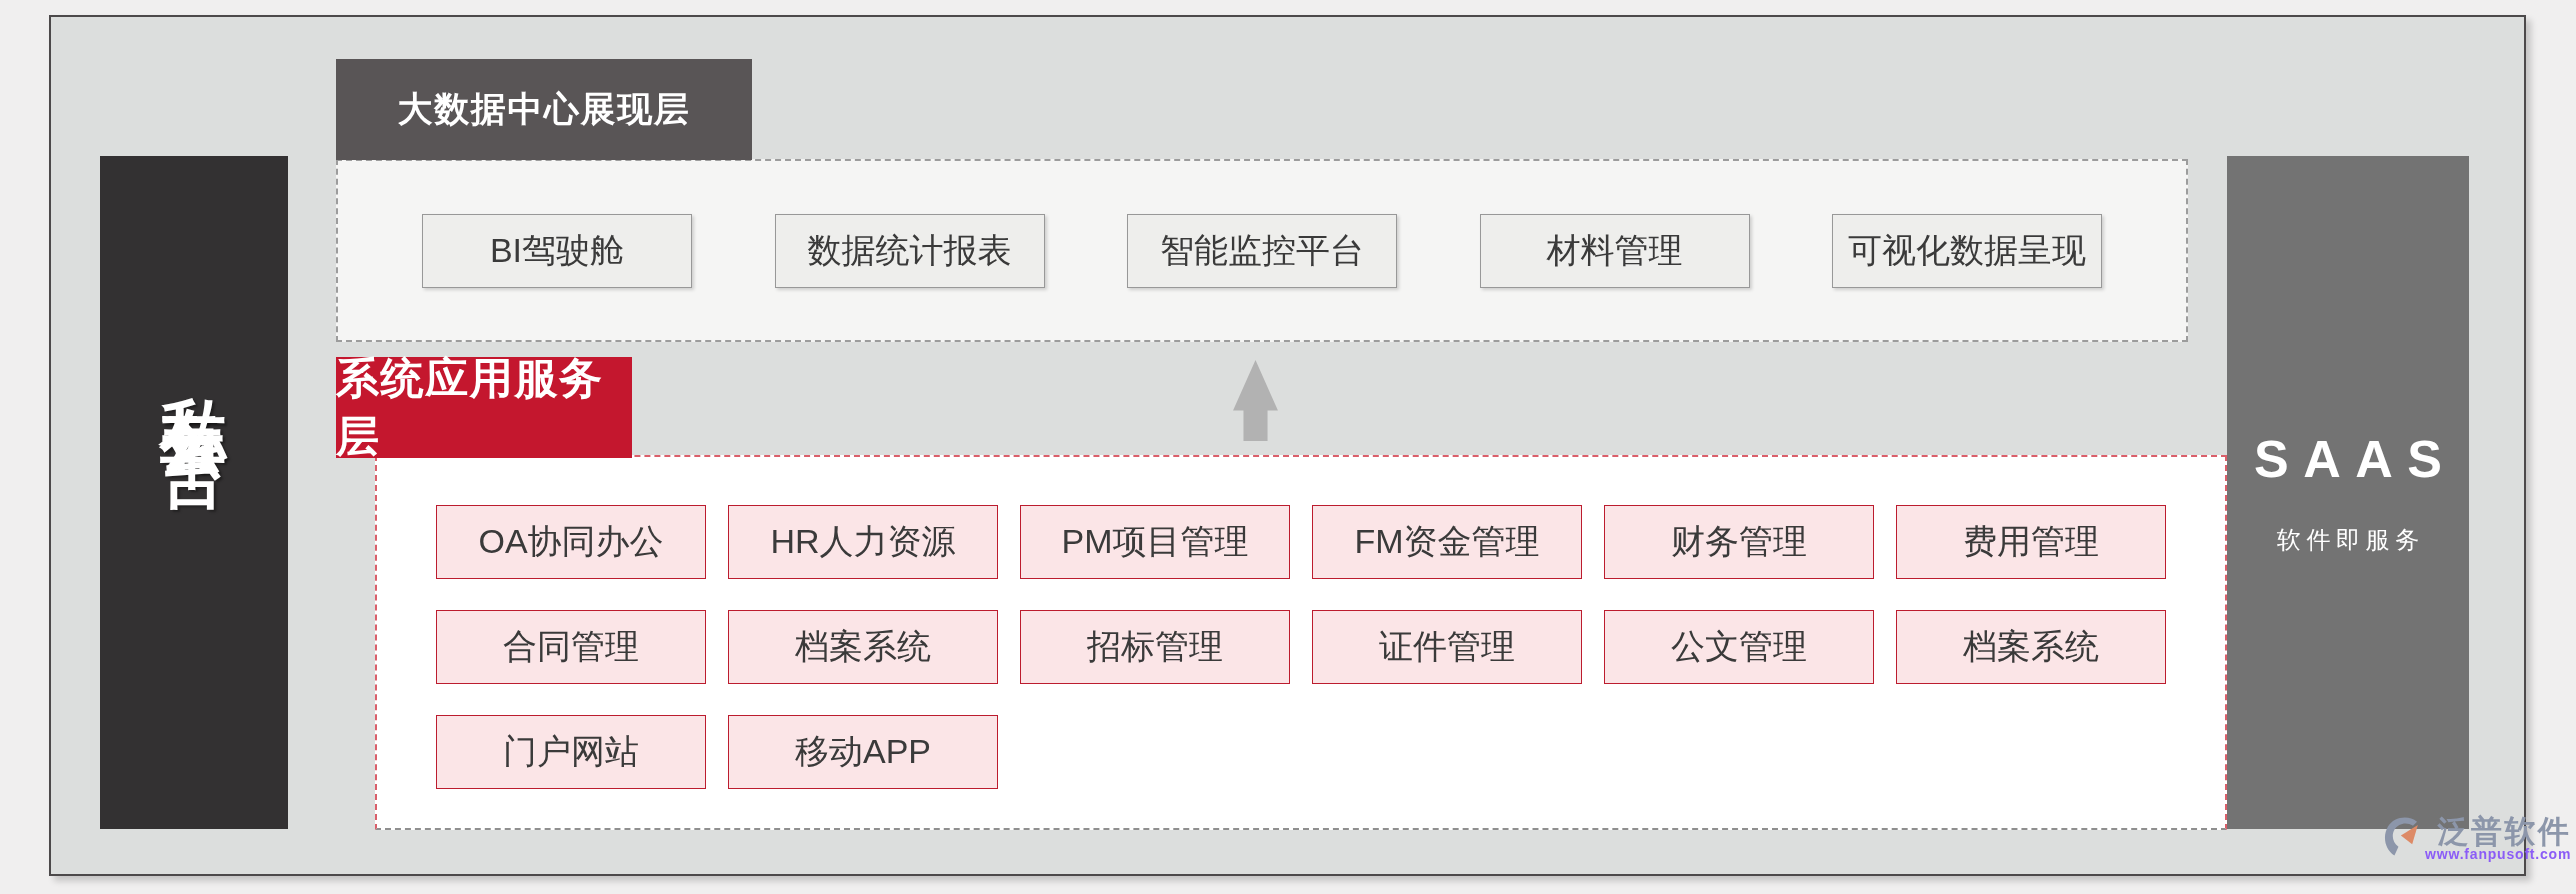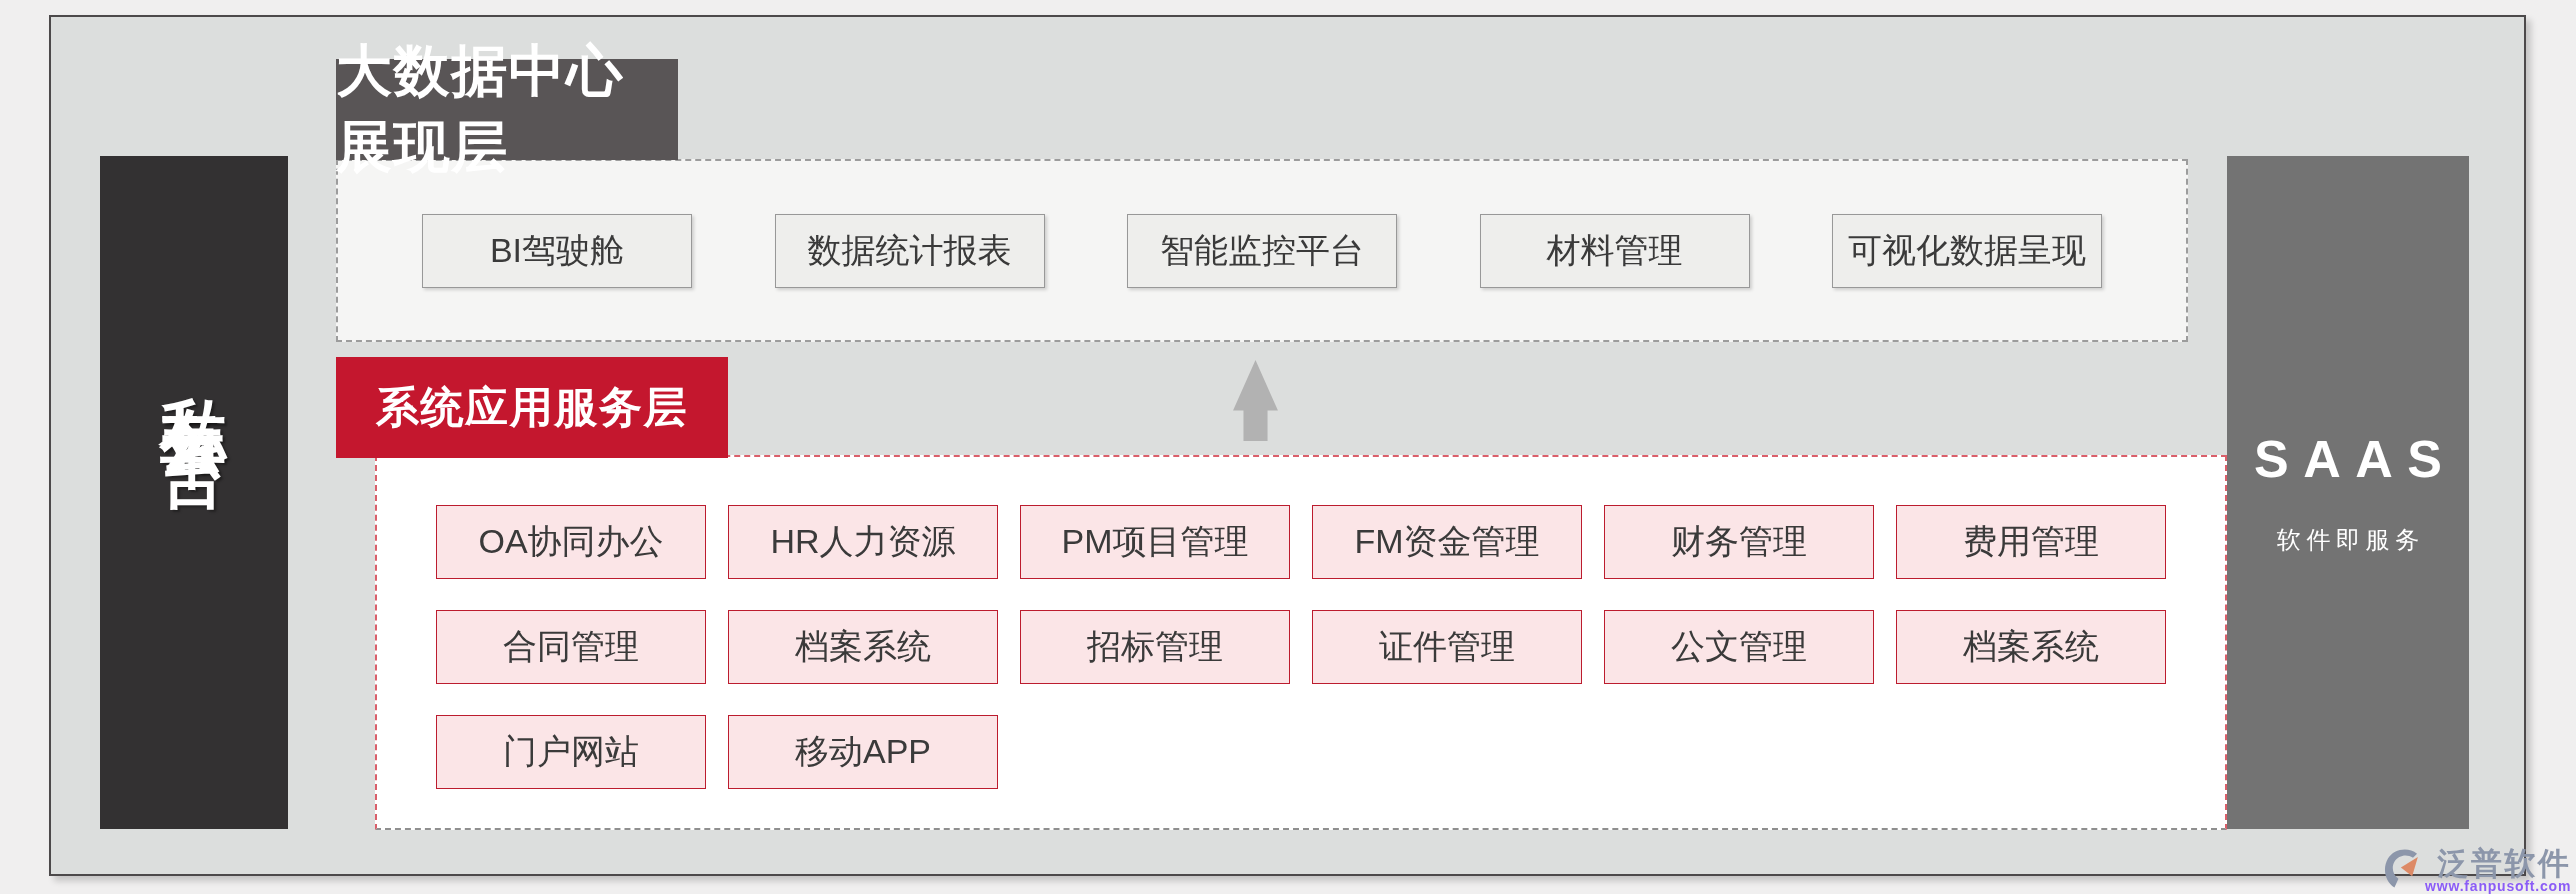--- a/index.html
+++ b/index.html
@@ -17,43 +17,43 @@
                      text-shadow:2.4px 2.4px 2.4px rgba(0,0,0,0.35); }
 
   .right-bar { position:absolute; left:2227px; top:156px; width:242px; height:673px;
                background:#737373; color:#ffffff; display:flex; flex-direction:column;
                align-items:center; justify-content:center; gap:35px; z-index:2; }
   .saas-title { font-size:52px; font-weight:600; letter-spacing:14.5px; text-indent:14.5px; }
   .saas-sub   { font-size:24px; letter-spacing:5.6px; text-indent:5.6px; }
 
   .hdr { position:absolute; color:#ffffff; font-weight:bold; display:flex;
          align-items:center; justify-content:center; z-index:4; letter-spacing:1.6px; }
-  .hdr-dark { left:336px; top:59px; width:342px; height:101px; background:#595556; font-size:56px; }
-  .hdr-red  { left:336px; top:357px; width:392px; height:101px; background:#c4172e; font-size:43px; }
+  .hdr-dark { left:336px; top:59px; width:416px; height:101px; background:#595556; font-size:35px; }
+  .hdr-red  { left:336px; top:357px; width:296px; height:101px; background:#c4172e; font-size:43px; }
 
   .top-panel { position:absolute; left:336px; top:159px; width:1852px; height:183px;
                background:#f5f5f4; border:2.4px dashed #9c9c9c; box-sizing:border-box;
                display:flex; align-items:center; justify-content:space-between;
                padding:0 84px; z-index:3; }
   .gbox { width:270px; height:74px; background:#eeeeec; border:1.6px solid #989898;
           box-sizing:border-box; display:flex; align-items:center; justify-content:center;
           font-size:34px; color:#3a3a3a; box-shadow:2.4px 2.4px 3.2px rgba(0,0,0,0.16); }
 
   .white-panel { position:absolute; left:336px; top:455px; width:1852px; height:375px;
                  background:#ffffff; border:2.4px dashed #da5f6a; border-bottom-color:#8f8f8f;
                  box-sizing:border-box; padding:48px 0 0 59px; display:flex;
                  flex-direction:column; gap:31px; z-index:3;margin-left:39px; }
   .srow { display:flex; gap:22px; }
   .rbox { width:270px; height:74px; background:#fbe5e7; border:1.6px solid #bc1c2e;
           box-sizing:border-box; display:flex; align-items:center; justify-content:center;
           font-size:34px; color:#3a3a3a; }
 
   .arrow { position:absolute; left:1233px; top:360px; width:45px; height:81px; z-index:2; }
 
-  .watermark { position:absolute; right:4.8px; top:848px; display:flex; align-items:flex-start;
+  .watermark { position:absolute; right:4.8px; top:816px; display:flex; align-items:flex-start;
                gap:3.2px; z-index:6; }
   .wm-logo { width:39px; height:42px; }
   .wm-text { display:flex; flex-direction:column; align-items:flex-end; line-height:1; }
   .wm-brand { font-size:31px; color:#8c96aa; font-weight:bold; letter-spacing:2.4px; }
   .wm-url   { font-size:14px; color:#8b5cf6; font-weight:bold; margin-top:0; letter-spacing:0.8px; }
 </style>
 </head>
 <body>
 
 <div class="stage">

